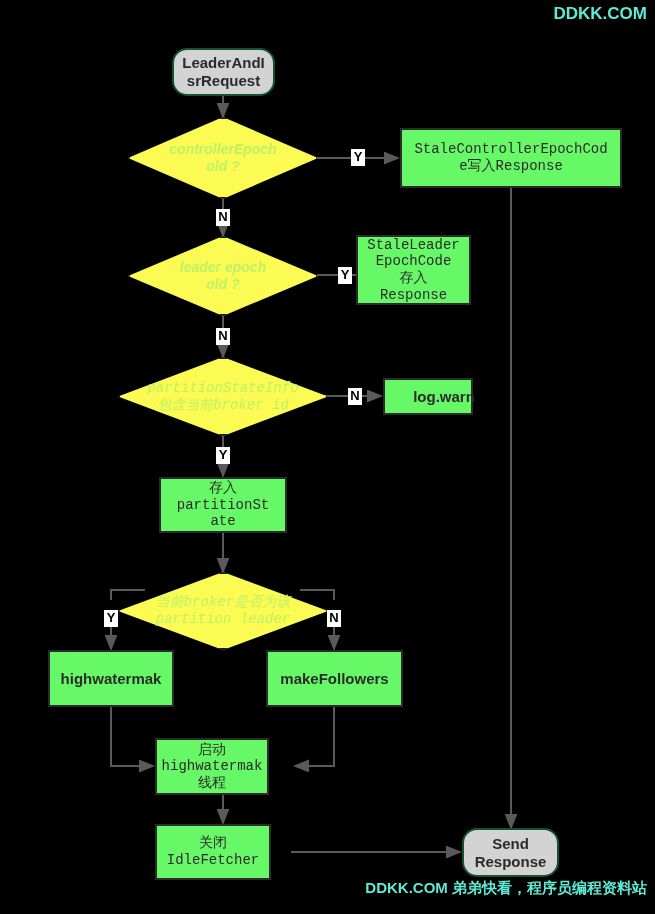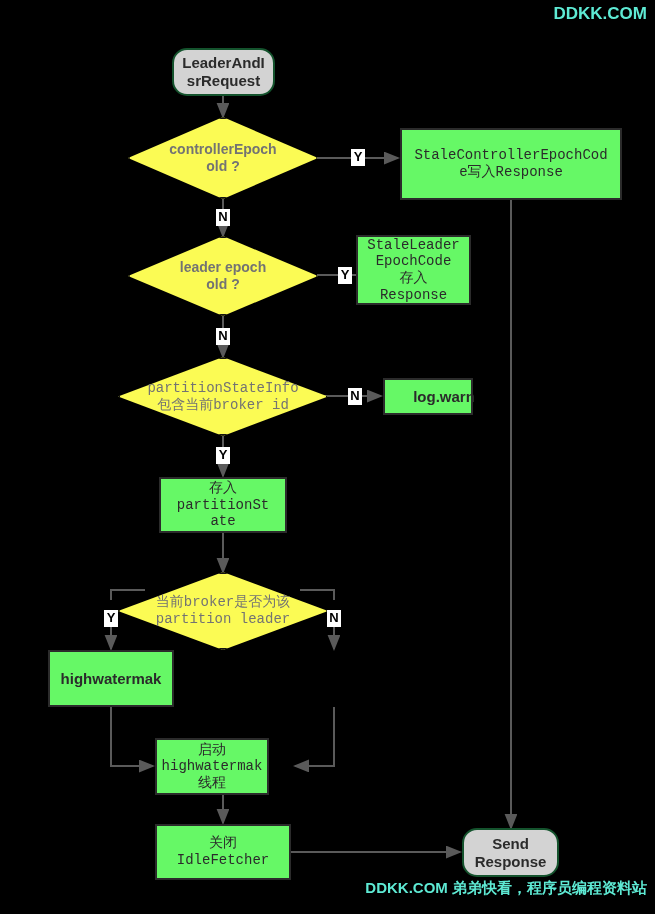--- a/index.html
+++ b/index.html
@@ -74,21 +74,22 @@
     border: 2px solid #111111;
     box-sizing: border-box;
     clip-path: polygon(50% 0%, 100% 50%, 50% 100%, 0% 50%);
     z-index: 0;
   }
   .diamond-label {
     position: relative;
     z-index: 2;
     width: 135%;
     white-space: pre-line;
-    color: #737373;
+    color: #bef264;
+    font-style: italic;
   }
   .node-text {
     white-space: pre-line;
     position: relative;
     z-index: 2;
     padding: 0 2px;
   }
   .edge-label {
     position: absolute;
     background: #ffffff;
@@ -167,21 +168,21 @@
     <span class="node-text">LeaderAndI
 srRequest</span>
   </div>
 
   <div class="node node-decision" style="left:128px; top:117px; width:190px; height:82px;">
     <div class="diamond-shape"></div>
     <span class="diamond-label">controllerEpoch
 old ?</span>
   </div>
 
-  <div class="node node-process" style="left:400px; top:128px; width:222px; height:72px;align-items:center;">
+  <div class="node node-process" style="left:400px; top:128px; width:222px; height:60px;align-items:center;">
     <span class="node-text">StaleControllerEpochCod
 e写入Response</span>
   </div>
 
   <div class="node node-decision" style="left:128px; top:236px; width:190px; height:80px;">
     <div class="diamond-shape"></div>
     <span class="diamond-label">leader epoch
 old ?</span>
   </div>
 
@@ -211,28 +212,31 @@
   <div class="node node-decision mono" style="left:118px; top:572px; width:210px; height:78px;">
     <div class="diamond-shape"></div>
     <span class="diamond-label" style="width:145%;">当前broker是否为该
 partition leader</span>
   </div>
 
   <div class="node node-process sans" style="left:48px; top:650px; width:126px; height:57px;">
     <span class="node-text">highwatermak</span>
   </div>
 
+  <div class="node node-process sans" style="left:266px; top:650px; width:137px; height:57px;">
+    <span class="node-text">makeFollowers</span>
+  </div>
 
   <div class="node node-process" style="left:155px; top:738px; width:114px; height:57px;">
     <span class="node-text">启动
 highwatermak
 线程</span>
   </div>
 
-  <div class="node node-process" style="left:155px; top:824px; width:136px; height:56px;">
+  <div class="node node-process" style="left:155px; top:824px; width:116px; height:56px;">
     <span class="node-text">关闭
 IdleFetcher</span>
   </div>
 
   <div class="node node-terminal" style="left:462px; top:828px; width:97px; height:49px;">
     <span class="node-text">Send
 Response</span>
   </div>
 
   <div class="edge-label" style="left:351px; top:149px;">Y</div>

